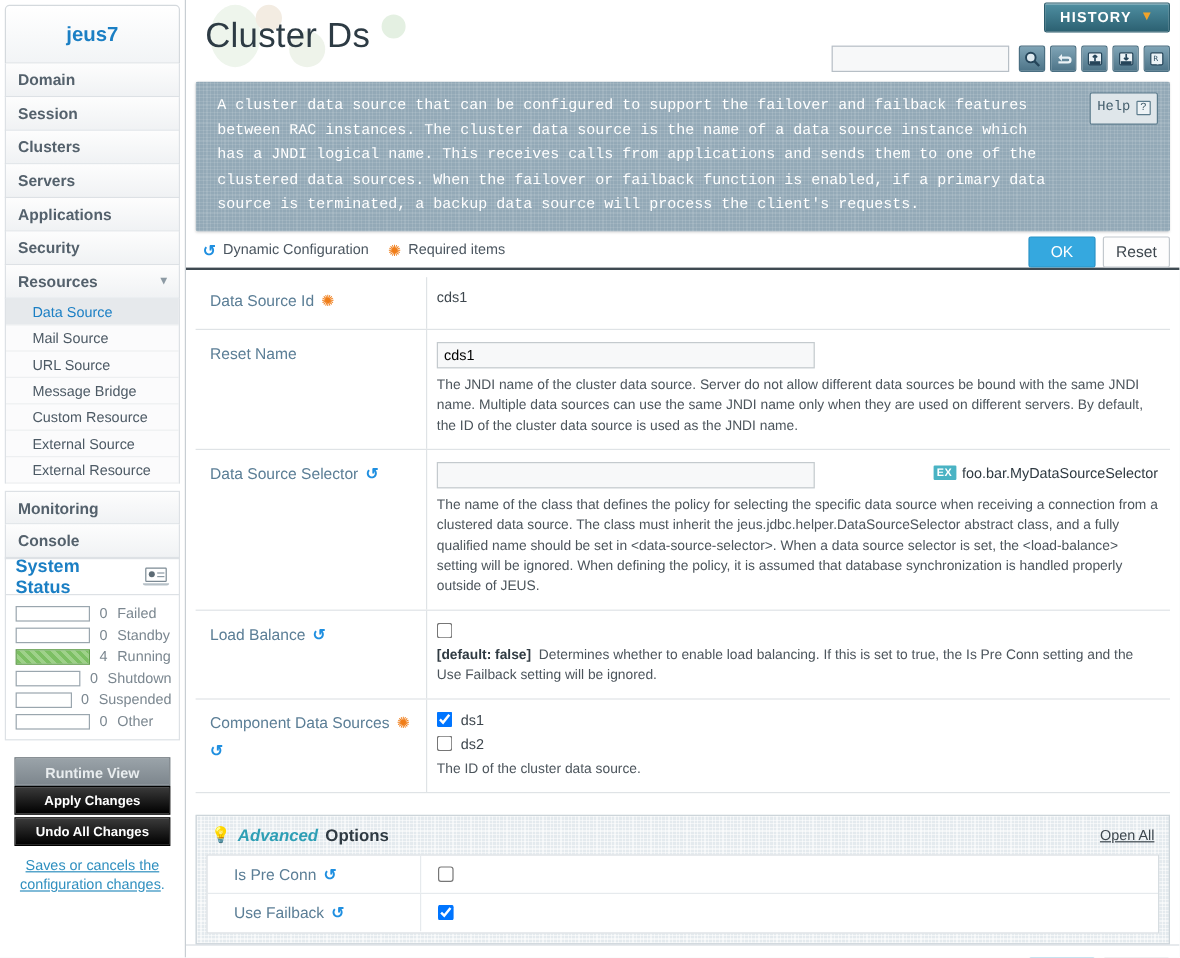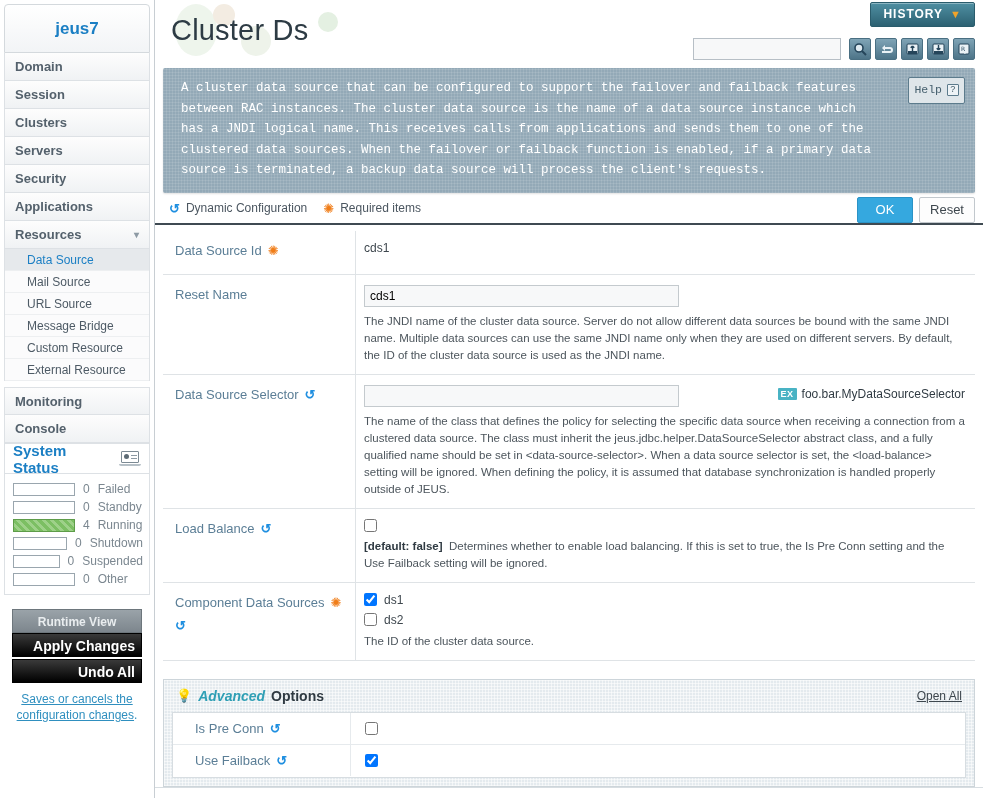--- a/index.html
+++ b/index.html
@@ -85,23 +85,23 @@
   .status-txt { font-size:12px; color:#7b8790; }
 
   .side-actions { padding: 14px 8px 0 8px; }
   .btn-runtime {
     display:block; width:100%; height:24px; line-height:22px; text-align:center;
     background: linear-gradient(#9aa3a9,#7d868d); color:#e9edef;
     font-size:12px; font-weight:bold; border:1px solid #6d767c; cursor:pointer;
     margin-bottom: 0;
   }
   .btn-dark {
-    display:block; width:100%; height:24px; line-height:22px; text-align:right;
+    display:block; width:100%; height:24px; line-height:22px; text-align:center;
     background: linear-gradient(#3a3a3a,#000000); color:#ffffff;
-    font-size:14px; font-weight:bold; border:1px solid #000; cursor:pointer;
+    font-size:11px; font-weight:bold; border:1px solid #000; cursor:pointer;
     margin-bottom: 2px;
   }
   .side-note {
     text-align:center; font-size:12px; color:#2f8fbf; margin-top:8px; line-height:16px;
   }
   .side-note a { color:#2f8fbf; text-decoration:underline; cursor:pointer; }
 
   
   #main { flex:1; height:798px; background:#ffffff; position:relative; display:flex; flex-direction:column; }
 
@@ -262,36 +262,37 @@
       <div class="nav-item">
         <span>Session</span>
       </div>
       <div class="nav-item">
         <span>Clusters</span>
       </div>
       <div class="nav-item">
         <span>Servers</span>
       </div>
       <div class="nav-item">
+        <span>Applications</span>
+      </div>
+      <div class="nav-item">
         <span>Security</span>
-      </div>
-      <div class="nav-item">
-        <span>Applications</span>
       </div>
       <div class="nav-item">
         <span>Resources</span>
         <span class="chev">▾</span>
       </div>
 
       <div class="subnav">
         <div class="sub-item active">Data Source</div>
         <div class="sub-item">Mail Source</div>
         <div class="sub-item">URL Source</div>
         <div class="sub-item">Message Bridge</div>
         <div class="sub-item">Custom Resource</div>
+        <div class="sub-item">External Source</div>
         <div class="sub-item">External Resource</div>
       </div>
 
       <div class="nav-sep"></div>
 
       <div class="nav-item" style="border-top:1px solid #dde1e5">
         <span>Monitoring</span>
       </div>
       <div class="nav-item">
         <span>Console</span>

